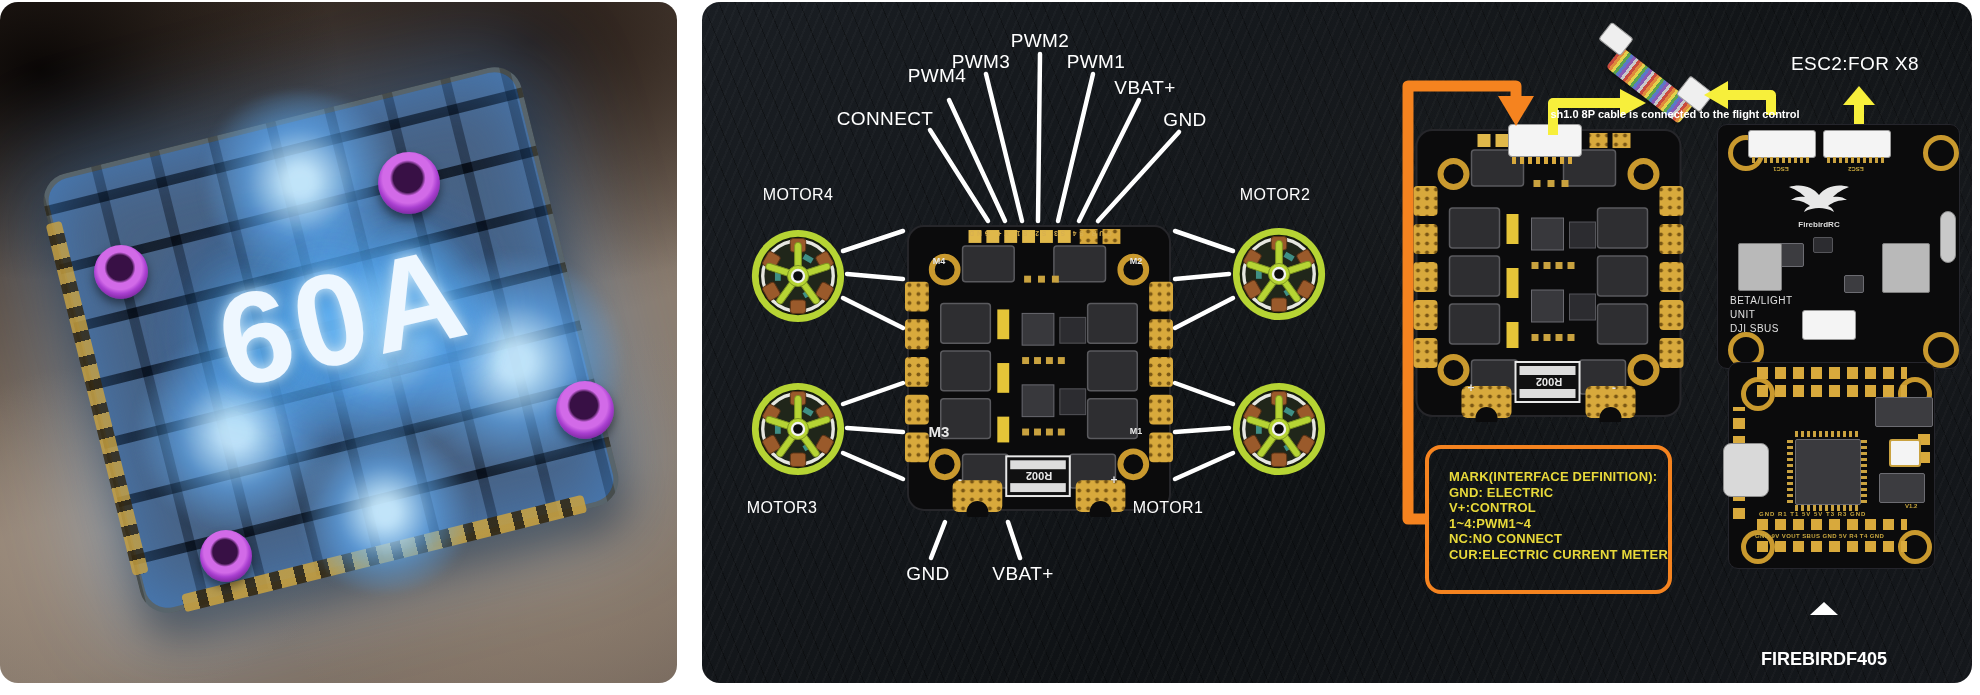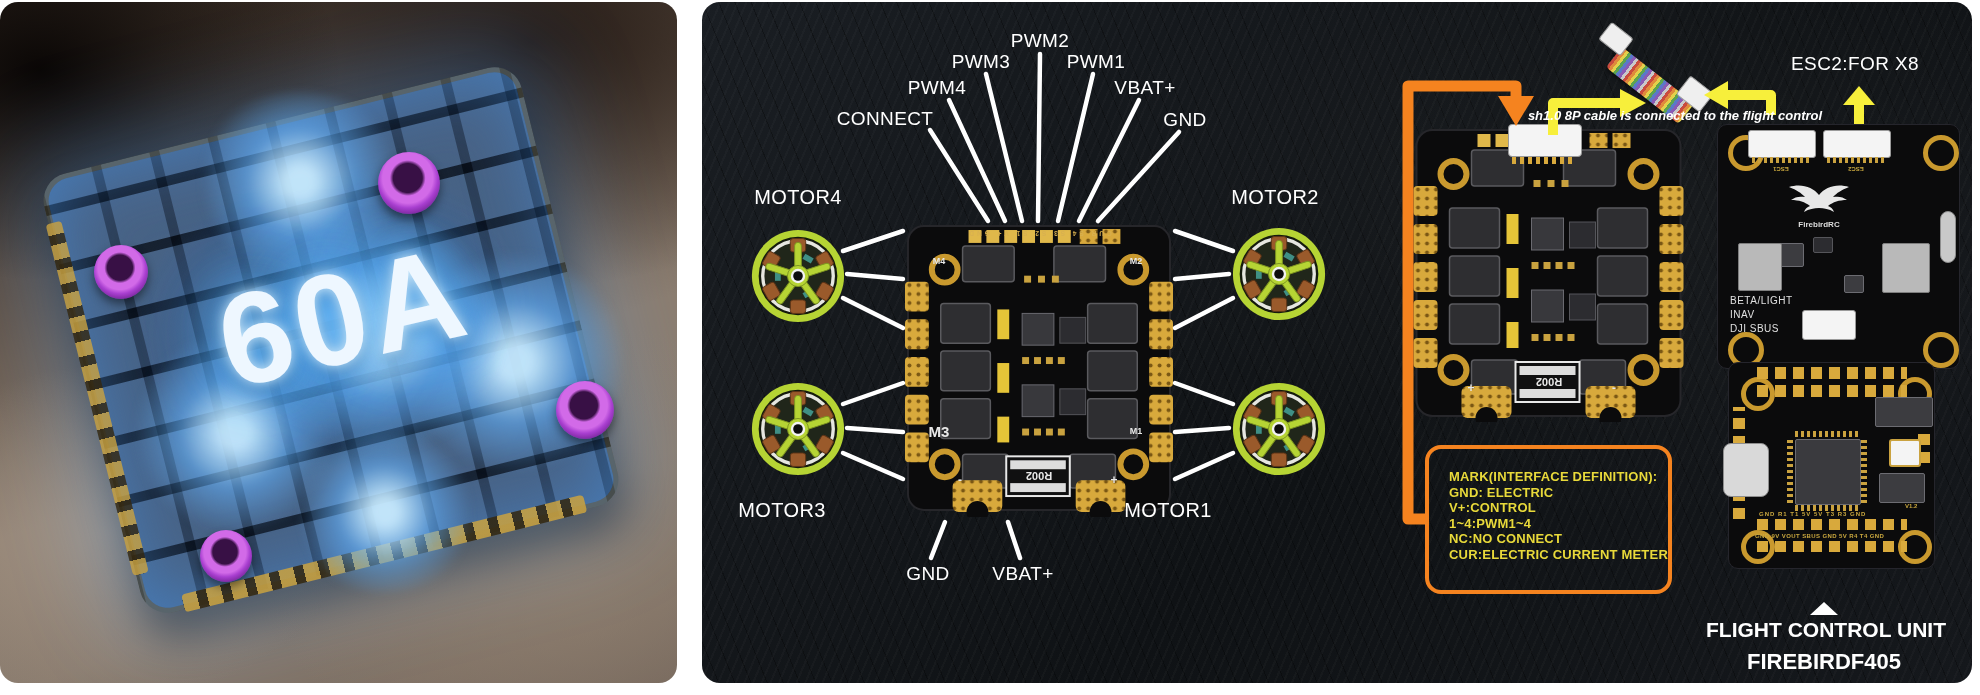--- a/index.html
+++ b/index.html
@@ -53,21 +53,21 @@
     background:
       radial-gradient(900px 520px at 72% 30%, rgba(255,255,255,.035), transparent 62%),
       repeating-linear-gradient(113deg, rgba(255,255,255,.022) 0 2px, rgba(0,0,0,0) 2px 8px),
       repeating-linear-gradient(68deg, rgba(0,0,0,.30) 0 1px, rgba(0,0,0,0) 1px 15px),
       linear-gradient(135deg,#1a1e23,#0f1215 55%,#15181c),
       #14171b;
   }
   .overlay-svg{position:absolute;left:0;top:0;pointer-events:none;}
   .lbl{position:absolute;transform:translateX(-50%);white-space:nowrap;
     color:#fff;font-weight:400;font-size:19px;letter-spacing:.4px;}
-  .lbl.big{font-size:20px;text-align:center;}
+  .lbl.big{font-size:16px;text-align:center;}
   .boardtxt{position:absolute;white-space:nowrap;font-weight:700;color:#e8e8e8;
     transform:translate(-50%,-50%);}
   .flip{transform:translate(-50%,-50%) rotate(180deg);}
   .board-svg{position:absolute;}
   .conn8p{position:absolute;background:#f4f4f4;border:1px solid #9a9a9a;border-radius:4px;}
   .connpins{position:absolute;background:repeating-linear-gradient(90deg,#d8a93c 0 4px,rgba(0,0,0,0) 4px 8px);}
   .cable{position:absolute;left:898px;top:18px;width:112px;height:92px;}
   .ribbon{position:absolute;left:14px;top:24px;width:92px;height:26px;border-radius:4px;
     transform:rotate(38deg);transform-origin:left center;
     background:repeating-linear-gradient(90deg,#c94b3e 0 3px,#e08a3c 3px 6px,#e3d04a 6px 9px,#5da44f 9px 12px,#5a79c8 12px 15px,#8a5bb4 15px 18px,#c9c9c9 18px 21px);
@@ -82,21 +82,21 @@
   .chip-l{position:absolute;background:#b9b9b9;border:1px solid #7e7e7e;border-radius:2px;}
   .chip-d{position:absolute;background:#3c3c40;border:1px solid #6c6c72;border-radius:2px;}
   .chip-dd{position:absolute;background:#2c2c30;border:1px solid #55555a;border-radius:2px;}
   .padrow{position:absolute;background:repeating-linear-gradient(90deg,#d8a93c 0 11px,rgba(0,0,0,0) 11px 18px);}
   .padcol{position:absolute;background:repeating-linear-gradient(0deg,#d8a93c 0 11px,rgba(0,0,0,0) 11px 18px);}
   .pinsV{position:absolute;background:repeating-linear-gradient(90deg,#caa23f 0 3px,rgba(0,0,0,0) 3px 6px);}
   .pinsH{position:absolute;background:repeating-linear-gradient(0deg,#caa23f 0 3px,rgba(0,0,0,0) 3px 6px);}
   .tinygold{position:absolute;color:#caa83f;font-weight:700;font-size:6px;white-space:nowrap;}
   .fwtxt{position:absolute;left:12px;color:#e0e0e0;font-weight:400;font-size:10px;letter-spacing:.5px;white-space:nowrap;}
   .usbc{position:absolute;background:#c9c9c9;border:1px solid #8e8e8e;border-radius:8px;}
-  .note{position:absolute;transform:translateX(-50%);color:#fff;font-weight:700;font-size:13px;white-space:nowrap;font-style:italic;}
+  .note{position:absolute;transform:translateX(-50%);color:#fff;font-weight:700;font-size:11px;white-space:nowrap;}
   .footer-t{position:absolute;transform:translateX(-50%);color:#fff;font-weight:700;white-space:nowrap;}
 </style>
 </head>
 <body>
 
 <svg width="0" height="0" style="position:absolute">
   <defs>
     <pattern id="goldDots" width="9" height="9" patternUnits="userSpaceOnUse">
       <rect width="9" height="9" fill="#d8a93c"></rect>
         <circle cx="4.5" cy="4.5" r="2" fill="#7a5714"></circle>
@@ -266,21 +266,21 @@
       <path d="M32 14 C26 6 14 2 2 6 C10 9 14 12 18 16 C12 15 8 16 4 19 C12 19 18 21 23 25 C20 26 18 28 17 31 C22 28 27 27 32 27 C37 27 42 28 47 31 C46 28 44 26 41 25 C46 21 52 19 60 19 C56 16 52 15 46 16 C50 12 54 9 62 6 C50 2 38 6 32 14 Z" fill="#e8e8e8"></path>
       <circle cx="32" cy="17" r="3" fill="#e8e8e8"></circle>
     </svg>
     <div class="boardtxt" style="left:101px;top:99px;font-size:8px;color:#dddddd">FirebirdRC</div>
     <div class="chip-dd" style="left:95px;top:112px;width:18px;height:14px"></div>
     <div class="chip-d" style="left:60px;top:118px;width:24px;height:22px"></div>
     <div class="chip-l" style="left:20px;top:118px;width:42px;height:46px"></div>
     <div class="chip-l" style="left:164px;top:118px;width:46px;height:48px"></div>
     <div class="chip-d" style="left:126px;top:150px;width:18px;height:16px"></div>
     <div class="fwtxt" style="top:170px">BETA/LIGHT</div>
-    <div class="fwtxt" style="top:184px">INAV</div>
+    <div class="fwtxt" style="top:184px">UNIT</div>
     <div class="fwtxt" style="top:198px">DJI SBUS</div>
     <div class="whconn" style="left:84px;top:185px;width:52px;height:28px"></div>
     <div class="usbc" style="left:222px;top:86px;width:14px;height:50px"></div>
   </div>
 
   <div class="pcb" style="left:1026px;top:360px;width:205px;height:205px">
     <div class="ring" style="left:12px;top:14px;width:24px;height:24px"></div>
     <div class="ring" style="left:169px;top:14px;width:24px;height:24px"></div>
     <div class="ring" style="left:12px;top:167px;width:24px;height:24px"></div>
     <div class="ring" style="left:169px;top:167px;width:24px;height:24px"></div>
@@ -346,21 +346,21 @@
       <polygon points="918,87 918,115 944,101"></polygon>
       <polyline points="1069,113 1069,93 1026,93" fill="none" stroke="#f7ef3b" stroke-width="10" stroke-linejoin="round"></polyline>
       <polygon points="1026,79 1026,107 1002,93"></polygon>
       <polyline points="1157,122 1157,101" fill="none" stroke="#f7ef3b" stroke-width="10"></polyline>
       <polygon points="1141,103 1173,103 1157,84"></polygon>
     </g>
     <polygon points="1108,613 1136,613 1122,600" fill="#ffffff"></polygon>
   </svg>
 
   <div class="lbl" style="left:183px;top:106px">CONNECT</div>
-  <div class="lbl" style="left:235px;top:75px">PWM4</div>
+  <div class="lbl" style="left:235px;top:63px">PWM4</div>
   <div class="lbl" style="left:279px;top:49px">PWM3</div>
   <div class="lbl" style="left:338px;top:28px">PWM2</div>
   <div class="lbl" style="left:394px;top:49px">PWM1</div>
   <div class="lbl" style="left:443px;top:75px">VBAT+</div>
   <div class="lbl" style="left:483px;top:107px">GND</div>
 
   <div class="lbl big" style="left:96px;top:184px">MOTOR4</div>
   <div class="lbl big" style="left:573px;top:184px">MOTOR2</div>
   <div class="lbl big" style="left:80px;top:497px">MOTOR3</div>
   <div class="lbl big" style="left:466px;top:497px">MOTOR1</div>
@@ -377,15 +377,14 @@
   <div class="boardtxt" style="left:258px;top:478px;font-size:12px">-</div>
   <div class="boardtxt" style="left:412px;top:478px;font-size:12px">+</div>
 
   <div class="boardtxt flip" style="left:847px;top:380px;font-size:11px">R002</div>
   <div class="boardtxt" style="left:769px;top:386px;font-size:12px">+</div>
   <div class="boardtxt" style="left:912px;top:386px;font-size:12px">-</div>
 
   <div class="note" style="left:973px;top:106px">sh1.0 8P cable is connected to the flight control</div>
   <div class="lbl" style="left:1153px;top:51px">ESC2:FOR X8</div>
 
-  <div class="footer-t" style="left:1124px;top:616px;font-size:21px">FLIGHT CONTROL UNIT</div>
-  <div class="footer-t" style="left:1122px;top:647px;font-size:22px">FIREBIRDF405</div>
+  <div class="footer-t" style="left:1122px;top:647px;font-size:18px">FIREBIRDF405</div>
 </div>
 
 </body></html>

